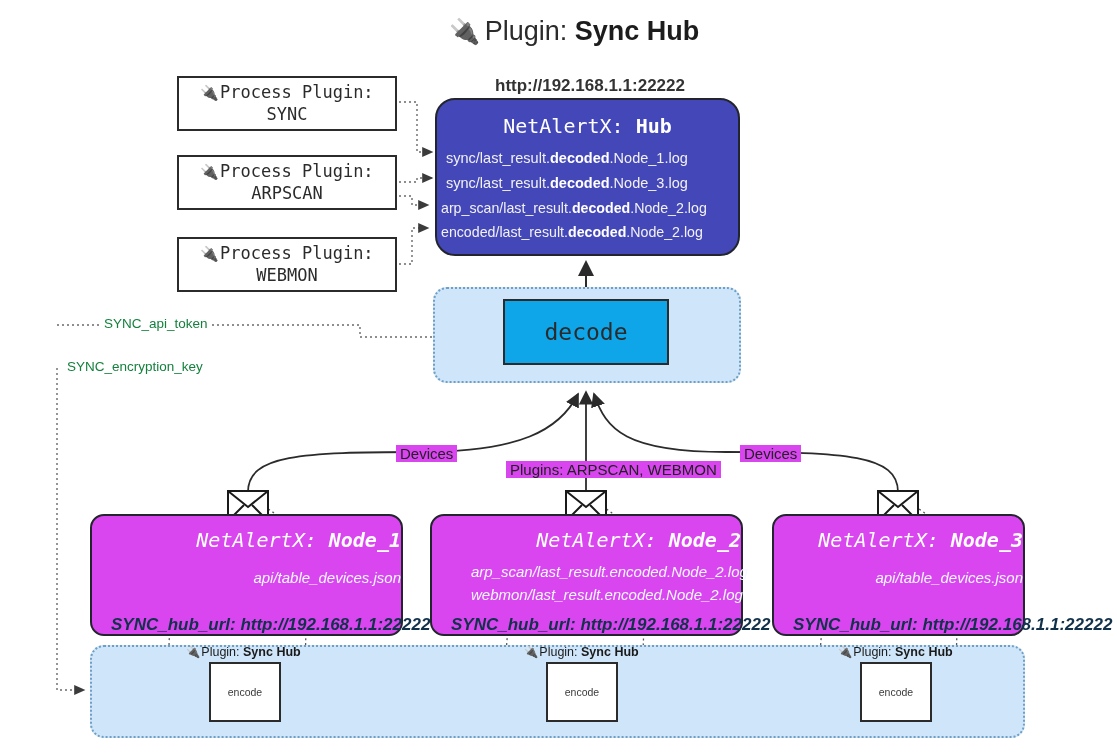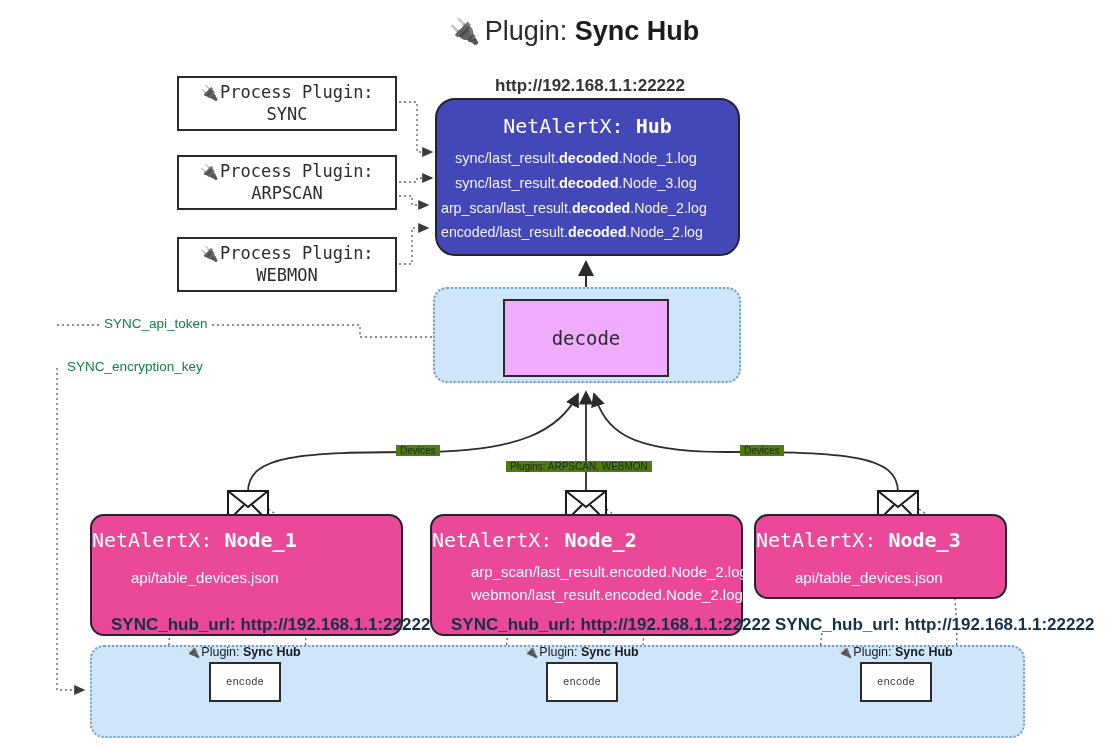--- a/index.html
+++ b/index.html
@@ -74,60 +74,61 @@
     text-align: center;
     font-family: "DejaVu Sans Mono", "Liberation Mono", monospace;
     font-size: 20px;
     margin-top: 6px;
     margin-bottom: 8px;
   }
   #hub-title .bold { font-weight: bold; }
   .hub-line {
     font-size: 14.5px;
     color: #f2f2f2;
-    padding-left: 18px;
+    padding-left: 9px;
     line-height: 1.72;
     white-space: nowrap;
   }
   .hub-line b { color: #ffffff; }
   .hub-line.wide { font-size: 14.2px; padding-left: 4px; }
 
   
   #decode-wrap {
     left: 433px; top: 287px; width: 308px; height: 96px;
     background: #cfe6fa;
     border: 2px dotted #6f9fc4;
     border-radius: 14px;
   }
   #decode-box {
-    left: 503px; top: 299px; width: 166px; height: 78px;
-    background: #f0abfc;
+    left: 503px; top: 299px; width: 166px; height: 66px;
+    background: #0ea5e9;
     border: 2px solid #2b2b2b;
     display: flex; align-items: center; justify-content: center;
     font-family: "DejaVu Sans Mono", "Liberation Mono", monospace;
-    font-size: 19px;
+    font-size: 23px;
     color: #2b2b2b;
   }
 
   
   .edge-label {
-    font-size: 10px;
+    font-size: 15px;
     color: #222;
-    background: #4d7c0f;
+    background: #d946ef;
     padding: 0 4px;
     white-space: nowrap;
   }
 
   
   .node-box {
-    background: #ec4899;
+    background: #d946ef;
     border: 2.5px solid #23252e;
     border-radius: 14px;
     color: #ffffff;
-    text-align: left;
+    text-align: right;
+    font-style: italic;
   }
   .node-title {
     font-family: "DejaVu Sans Mono", "Liberation Mono", monospace;
     font-size: 20px;
     margin-top: 12px;
   }
   .node-title .bold { font-weight: bold; }
   .node-line {
     font-size: 15px;
     color: #f4f9ff;
@@ -144,25 +145,25 @@
   }
 
   
   #bottom-band {
     left: 90px; top: 645px; width: 935px; height: 93px;
     background: #cfe6fa;
     border: 2px dotted #6f9fc4;
     border-radius: 14px;
   }
   .encode-box {
-    width: 72px; height: 40px;
+    width: 72px; height: 60px;
     background: #ffffff;
     border: 2px solid #2b2b2b;
     display: flex; align-items: center; justify-content: center;
-    font-family: Liberation Mono, monospace;
+    font-family: Liberation Sans, sans-serif;
     font-size: 10.5px;
     color: #3a3a3a;
   }
   .encode-label {
     font-size: 12.5px;
     color: #1a1a1a;
     white-space: nowrap;
   }
   .encode-label .plug { font-size: 11.5px; margin-right: 1px; }
   .encode-label .bold { font-weight: bold; }
@@ -310,21 +311,21 @@
 
 <div class="abs node-box" style="left:430px; top:514px; width:313px; height:122px;">
   <div class="node-title">
     <span>NetAlertX: </span><span class="bold">Node_2</span>
   </div>
   <div class="node-line" style="margin-top:8px;">arp_scan/last_result.encoded.Node_2.log</div>
   <div class="node-line">webmon/last_result.encoded.Node_2.log</div>
   <div class="node-hub-url" style="margin-top:8px;">SYNC_hub_url: http://192.168.1.1:22222</div>
 </div>
 
-<div class="abs node-box" style="left:754px; top:514px; width:253px; height:85px;">
+<div class="abs node-box" style="left:772px; top:514px; width:253px; height:122px;">
   <div class="node-title">
     <span>NetAlertX: </span><span class="bold">Node_3</span>
   </div>
   <div class="node-line" style="margin-top:14px;">api/table_devices.json</div>
   <div class="node-hub-url" style="margin-top:26px;">SYNC_hub_url: http://192.168.1.1:22222</div>
 </div>
 
 <div class="abs" id="bottom-band"></div>
 
 <div class="abs encode-label" style="left:186px; top:645px;">

